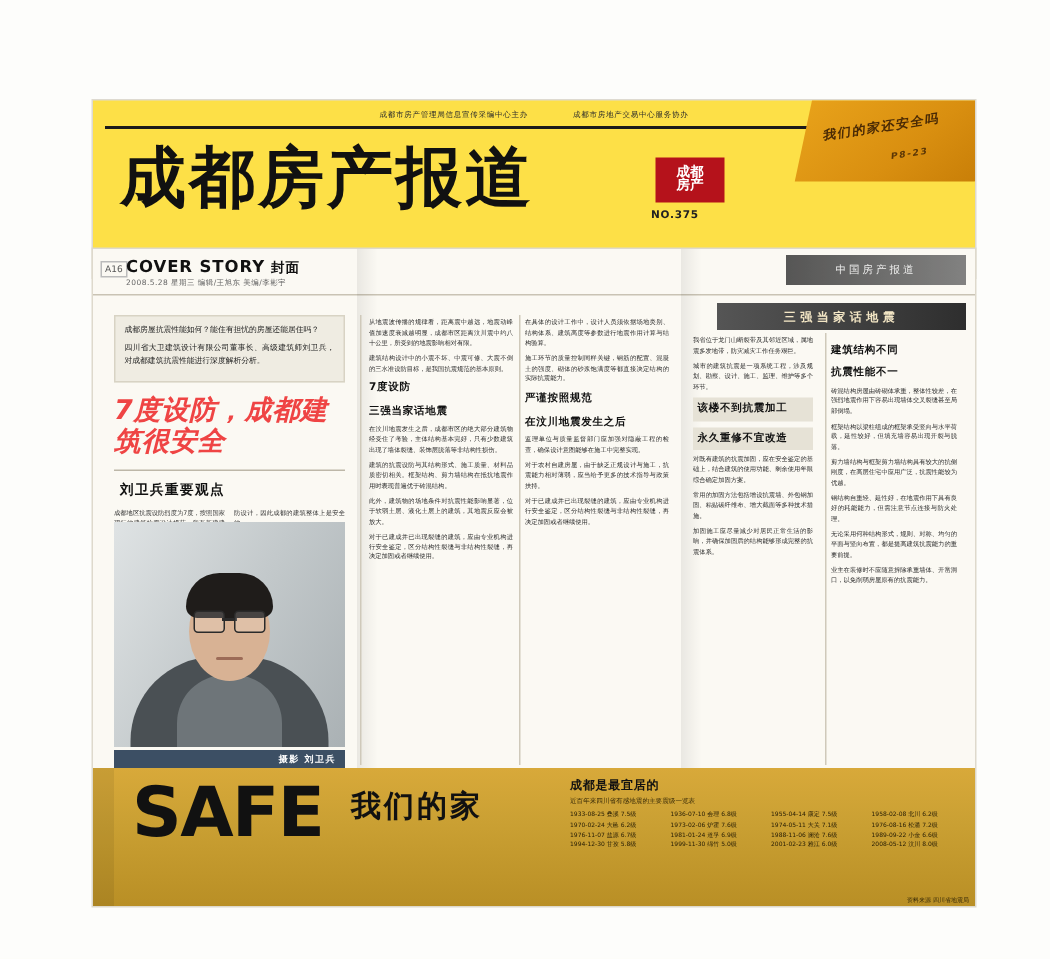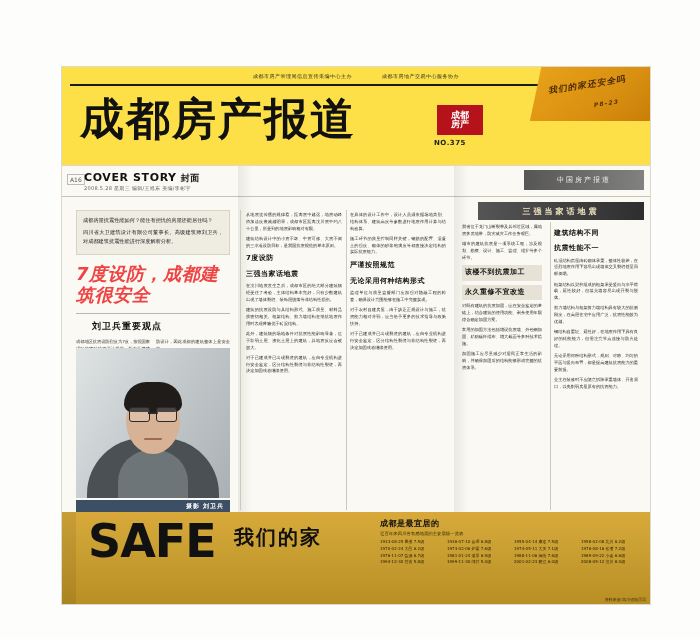--- a/index.html
+++ b/index.html
@@ -115,21 +115,21 @@
     background:#efece2;border:1px solid #d8d3c4;padding:5px 6px;
     font-size:5.2px;line-height:1.75;color:#222;text-align:justify;
   }
   .lede p{margin:0 0 3px 0;}
   .headline{
     margin-top:9px;font-size:18px;font-weight:bold;color:#ef4444;
     letter-spacing:.5px;line-height:1.15;font-style:italic;
   }
   .rule-thin{height:1px;background:#bdb7a8;margin:7px 0 6px;}
   .subhead{
-    font-size:9px;font-weight:bold;color:#111;letter-spacing:1px;margin:2px 16px 5px;
+    font-size:9px;font-weight:bold;color:#111;letter-spacing:1px;margin:2px 4px 5px;
   }
   .photo{
     position:absolute;left:14px;top:182px;width:154px;height:150px;
     background:linear-gradient(160deg,#cfd4d6 0%,#b9bfc2 45%,#9ea5a8 100%);
     overflow:hidden;
   }
   .photo .wall{position:absolute;inset:0;background:
       linear-gradient(120deg,#dfe3e4 0%,#c3c9cb 50%,#aab1b4 100%);}
   .photo .shoulders{
     position:absolute;left:50%;bottom:-14px;transform:translateX(-50%);
@@ -308,21 +308,21 @@
       <p>在汶川地震发生之后，成都市区的绝大部分建筑物经受住了考验，主体结构基本完好，只有少数建筑出现了墙体裂缝、装饰层脱落等非结构性损伤。</p>
       <p>建筑的抗震设防与其结构形式、施工质量、材料品质密切相关。框架结构、剪力墙结构在抵抗地震作用时表现普遍优于砖混结构。</p>
       <p>此外，建筑物的场地条件对抗震性能影响显著，位于软弱土层、液化土层上的建筑，其地震反应会被放大。</p>
       <p>对于已建成并已出现裂缝的建筑，应由专业机构进行安全鉴定，区分结构性裂缝与非结构性裂缝，再决定加固或者继续使用。</p>
     </div>
 
     <div class="tcol c3">
       <p>在具体的设计工作中，设计人员须依据场地类别、结构体系、建筑高度等参数进行地震作用计算与结构验算。</p>
       <p>施工环节的质量控制同样关键，钢筋的配置、混凝土的强度、砌体的砂浆饱满度等都直接决定结构的实际抗震能力。</p>
       <span class="ch">严谨按照规范</span>
-      <span class="ch">无论采用何种结构形式</span>
+      <span class="ch">在汶川地震发生之后</span>
       <p>监理单位与质量监督部门应加强对隐蔽工程的检查，确保设计意图能够在施工中完整实现。</p>
       <p>对于农村自建房屋，由于缺乏正规设计与施工，抗震能力相对薄弱，应当给予更多的技术指导与政策扶持。</p>
       <p>对于已建成并已出现裂缝的建筑，应由专业机构进行安全鉴定，区分结构性裂缝与非结构性裂缝，再决定加固或者继续使用。</p>
     </div>
 
     <div class="tcol c4">
       <p>我省位于龙门山断裂带及其邻近区域，属地震多发地带，防灾减灾工作任务艰巨。</p>
       <p>城市的建筑抗震是一项系统工程，涉及规划、勘察、设计、施工、监理、维护等多个环节。</p>
       <span class="ch boxed">该楼不到抗震加工</span>
       <span class="ch boxed">永久重修不宜改造</span>

